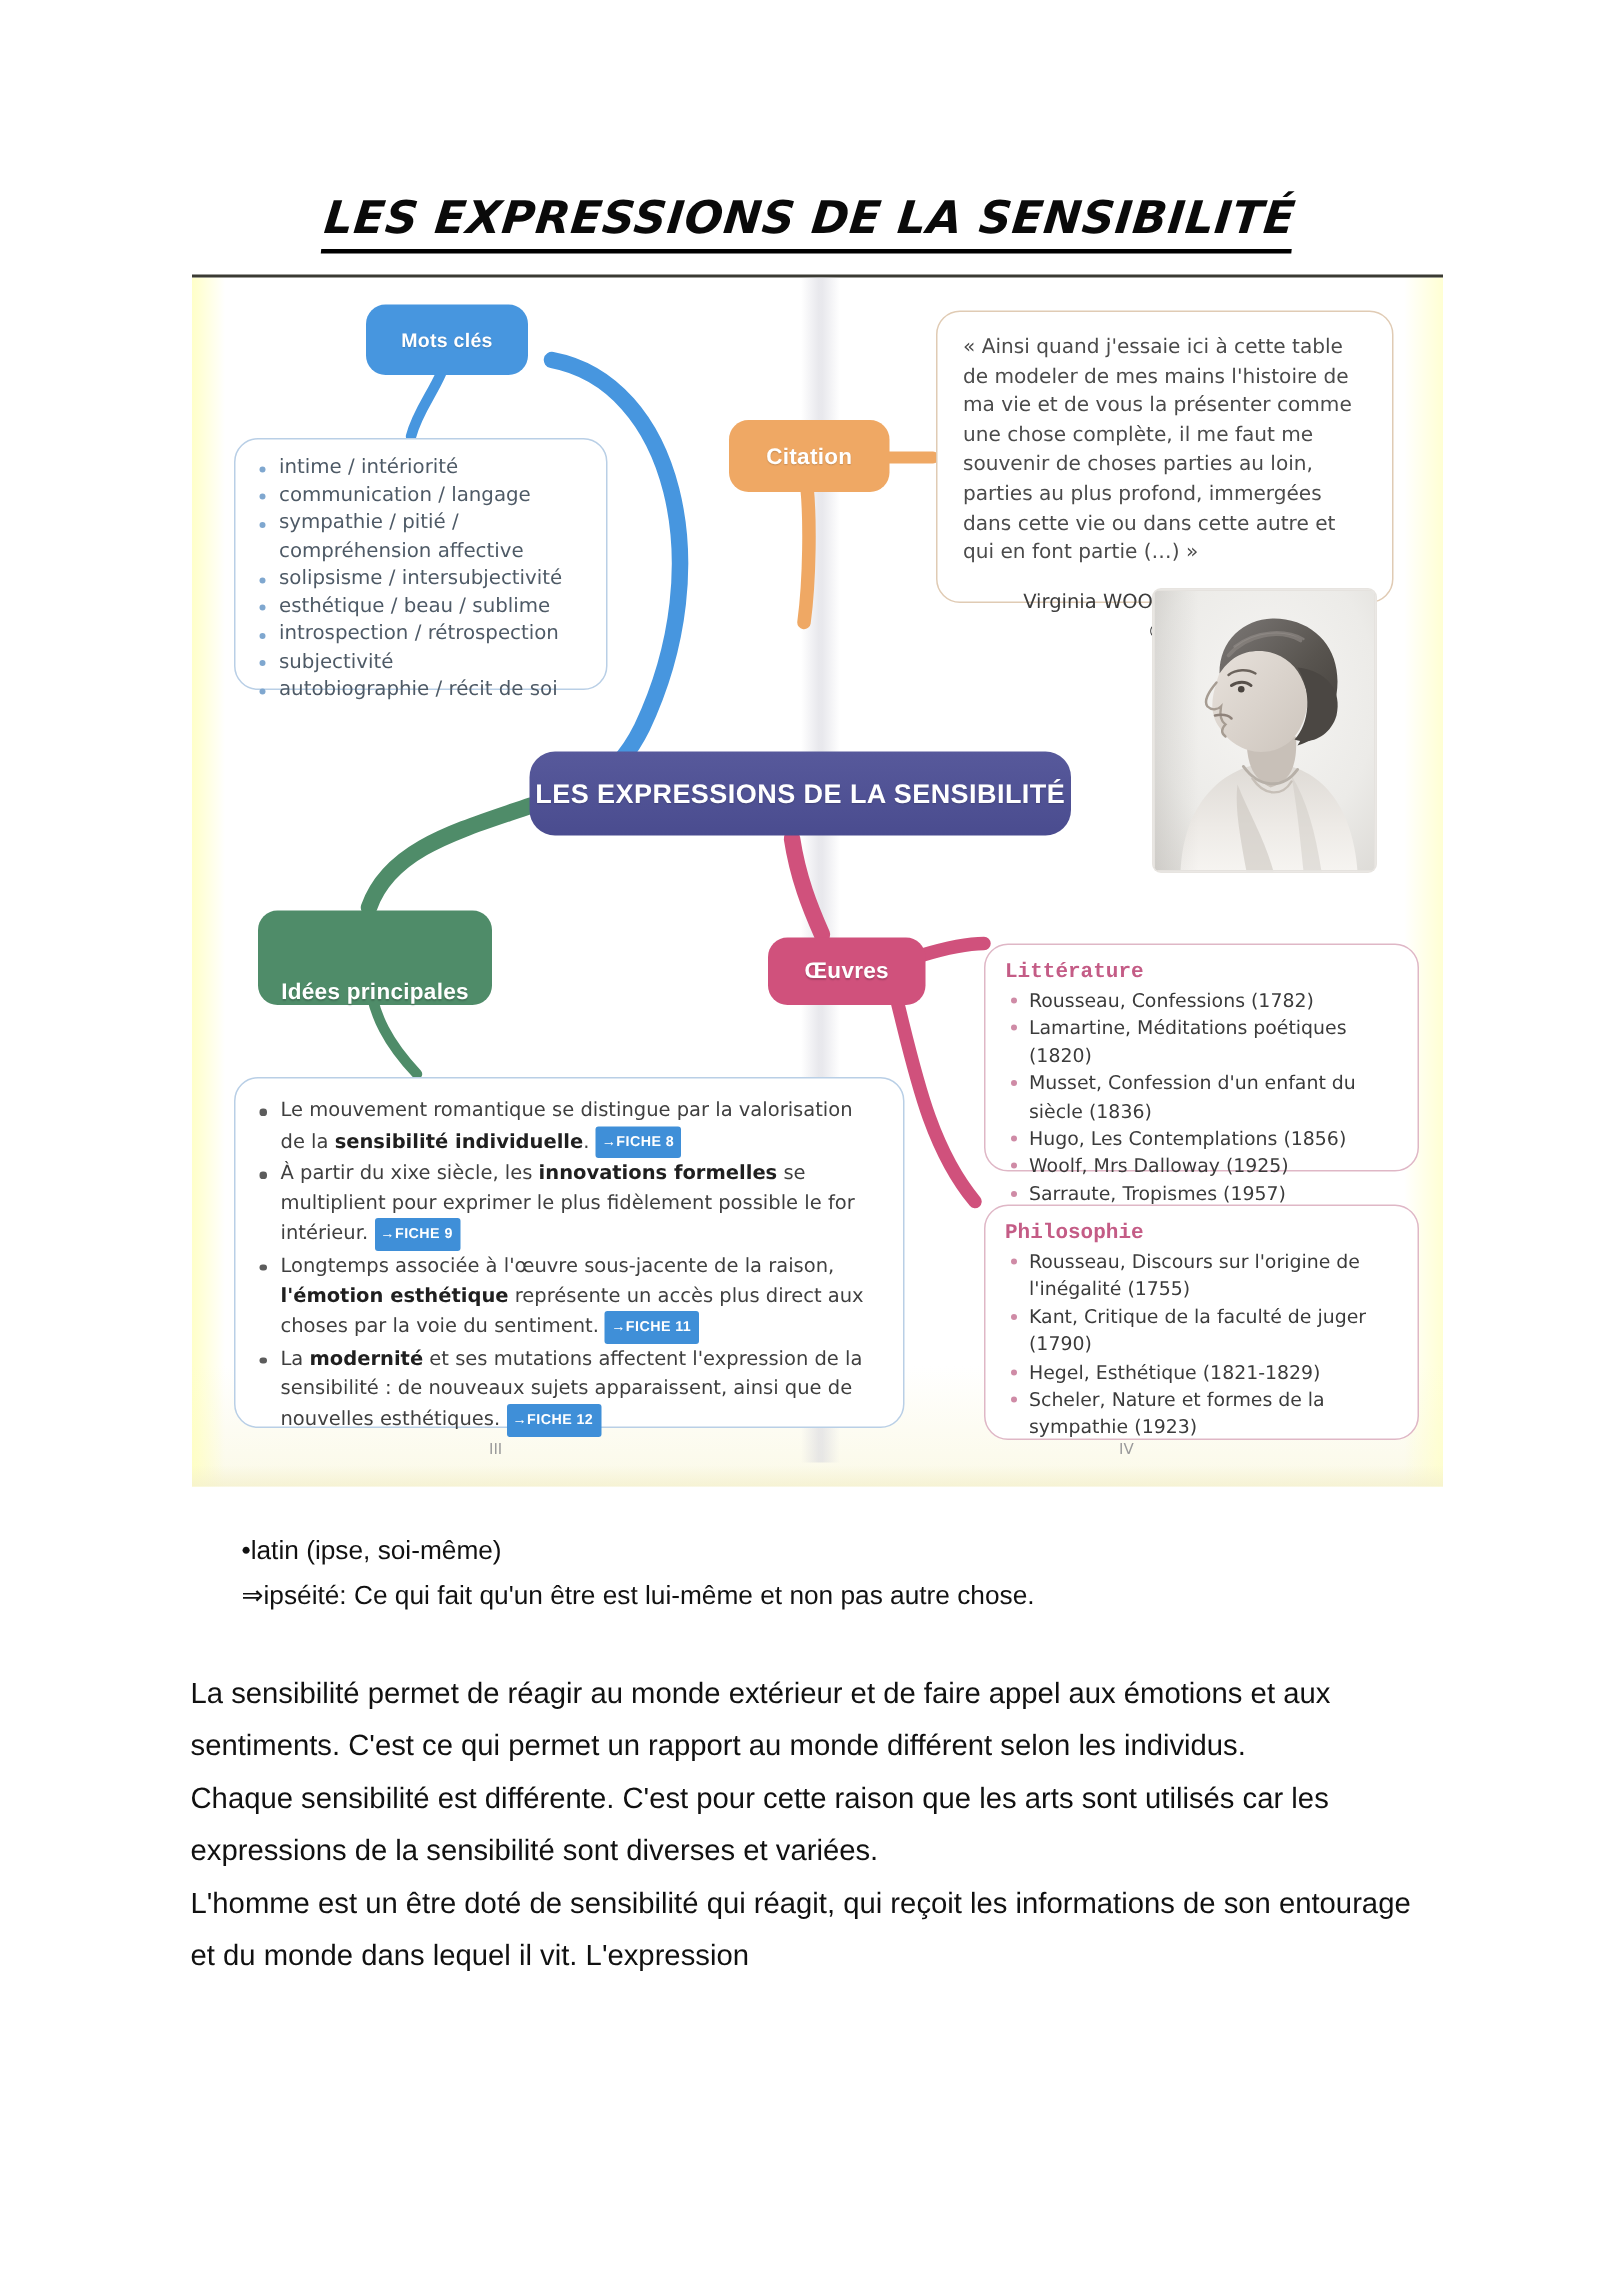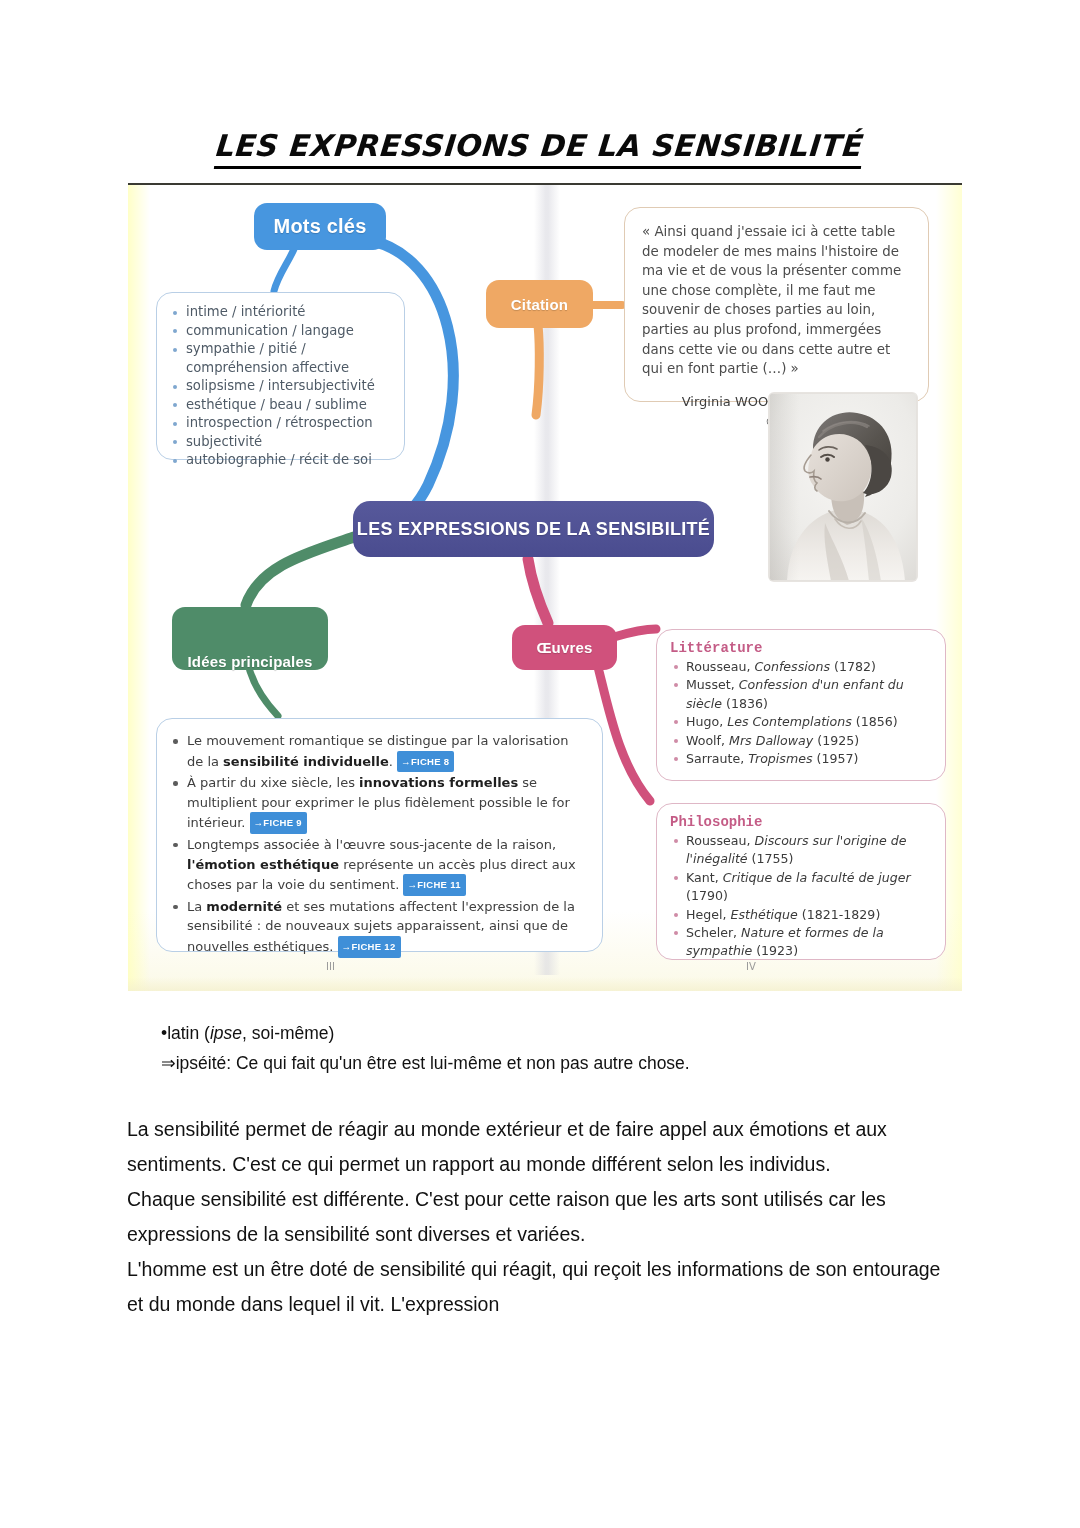--- a/index.html
+++ b/index.html
@@ -60,21 +60,21 @@
   .pill{
     position:absolute;
     border-radius:13px;
     color:#fff;
     font-weight:700;
     display:flex;align-items:center;justify-content:center;
     font-size:15px;
     letter-spacing:.2px;
     text-shadow:0 1px 1px rgba(0,0,0,.18);
   }
-  #node-motscles{left:126px;top:18px;width:132px;height:47px;background:#4796df;font-size:20px;}
+  #node-motscles{left:116px;top:18px;width:108px;height:47px;background:#4796df;font-size:13px;}
   #node-citation{left:358px;top:95px;width:107px;height:48px;background:#efa864;font-size:15px;justify-content:center;}
   #node-idees{left:44px;top:422px;width:156px;height:63px;background:#4f8c69;font-size:15px;align-items:flex-end;}
   #node-oeuvres{left:384px;top:440px;width:105px;height:45px;background:#d0517c;font-size:15px;}
   #node-central{
     left:225px;top:316px;width:361px;height:56px;
     background:linear-gradient(to bottom,#57599b,#4a4c8f);
     border-radius:17px;font-size:18px;letter-spacing:.3px;
   }
 
   
@@ -131,21 +131,21 @@
   .quote-text{
     font-size:13.4px;line-height:19.6px;color:#4b4b4b;
     font-family:"DejaVu Sans", sans-serif;
   }
   .quote-src{
     margin-top:13px;text-align:right;
     font-size:13px;line-height:19px;color:#3d3d3d;
     font-family:"DejaVu Sans", sans-serif;
   }
   .sc{font-variant:small-caps;}
-  .it{font-style:italic;text-align:center;}
+  .it{text-align:center;}
   .fiche{
     display:inline-block;
     background:#3f8fd8;color:#fff;
     font-size:9.5px;font-weight:700;
     padding:1px 5px 1px 4px;
     border-radius:2px;
     letter-spacing:.3px;
     vertical-align:1px;
     white-space:nowrap;
     font-family:"Liberation Sans", sans-serif;
@@ -360,20 +360,21 @@
   </div>
 
   <div class="pill" id="node-oeuvres">
     <span>Œuvres</span>
   </div>
 
   <div class="card" id="card-litt">
     <div class="cardtitle">Littérature</div>
     <ul class="works" id="litt-list">
         <li><span>Rousseau, </span><span class="it">Confessions </span><span>(1782)</span></li>
+        <li><span>Lamartine, </span><span class="it">Méditations poétiques </span><span>(1820)</span></li>
         <li><span>Musset, </span><span class="it">Confession d'un enfant du siècle </span><span>(1836)</span></li>
         <li><span>Hugo, </span><span class="it">Les Contemplations </span><span>(1856)</span></li>
         <li><span>Woolf, </span><span class="it">Mrs Dalloway </span><span>(1925)</span></li>
         <li><span>Sarraute, </span><span class="it">Tropismes </span><span>(1957)</span></li>
       </ul>
   </div>
 
   <div class="card" id="card-philo">
     <div class="cardtitle">Philosophie</div>
     <ul class="works" id="philo-list">

